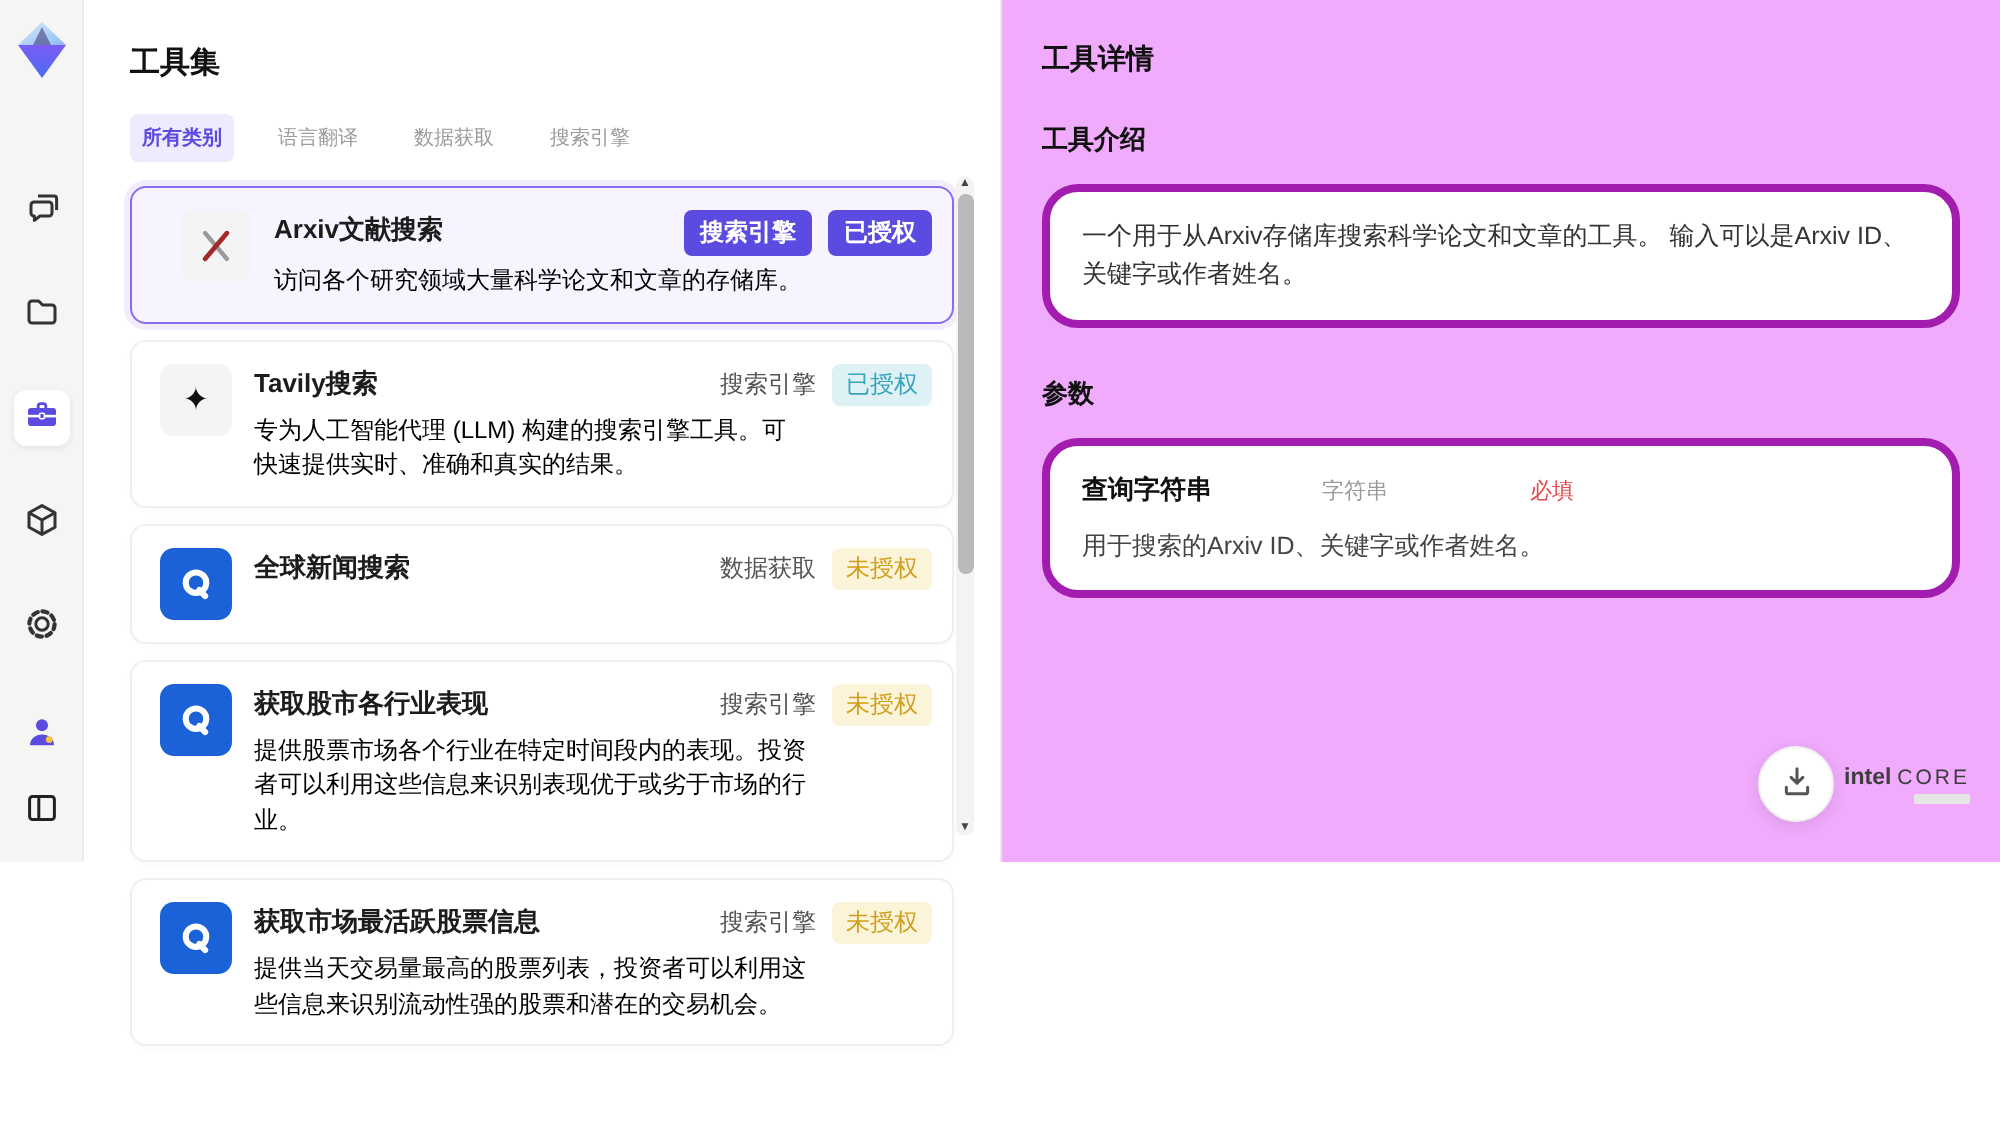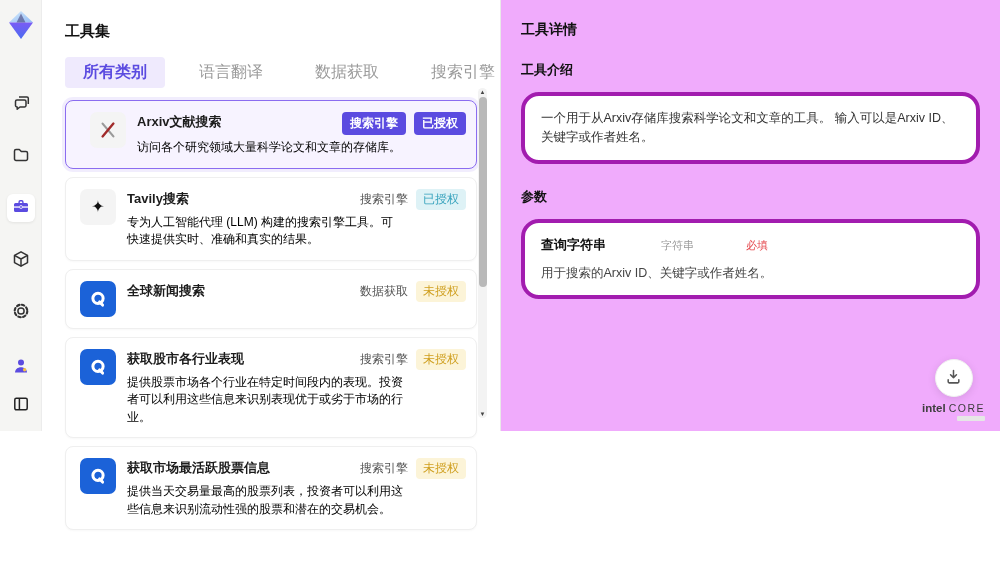--- a/index.html
+++ b/index.html
@@ -14,21 +14,21 @@
   .rail-nav { display:flex; flex-direction:column; gap:24px; align-items:center; margin-top:12px; }
   .rail-item { width:28px; height:28px; display:flex; align-items:center; justify-content:center;
                border-radius:6px; cursor:pointer; background:transparent; border:none; }
   .rail-item.active { background:#fff; box-shadow:0 1px 3px rgba(0,0,0,.08); }
   .rail-bottom { margin-top:auto; display:flex; flex-direction:column; gap:10px; align-items:center; }
 
   
   .list-panel { width:458px; background:#fff; position:relative; padding:16px 23px 0 23px; flex-shrink:0; }
   .page-title { font-size:15px; font-weight:bold; color:#111; margin:6px 0 16px; }
   .tabs { display:flex; gap:16px; align-items:center; margin-bottom:12px; }
-  .tab { font-size:16px; color:#9b9b9b; background:none; border:none; padding:5px 18px; cursor:pointer;
+  .tab { font-size:10px; color:#9b9b9b; background:none; border:none; padding:5px 6px; cursor:pointer;
          font-family:inherit; border-radius:4px; white-space:nowrap; }
   .tab.active { background:#efeafd; color:var(--accent,#5b4be0); font-weight:bold; }
 
   .tool-list { }
   .tool-card { display:flex; align-items:flex-start; background:#fff; border:1px solid #efefef;
                border-radius:8px; padding:11px 10px 11px 14px; margin-bottom:8px;
                box-shadow:0 1px 2px rgba(0,0,0,.03); cursor:pointer; }
   .tool-card.selected { background:var(--selected-bg,#f7f3ff); border:1.5px solid var(--selected-border,#8b6cf0);
                box-shadow:0 0 0 3px rgba(139,108,240,.12);padding-left:24px; }
   .tool-icon { width:36px; height:36px; border-radius:7px; background:#f4f4f4; flex-shrink:0;
@@ -60,24 +60,24 @@
 
   
   .details-panel { flex:1; background:#f0abfc; border-left:1px solid #e9e9e9; padding:17px 20px; position:relative; }
   .details-title { font-size:14px; font-weight:bold; color:#111; margin:4px 0 22px; }
   .section-title { font-size:13px; font-weight:bold; color:#111; margin:0 0 13px; }
   .box { background:#fff; border:4px solid #a21caf; border-radius:18px; padding:13px 16px; margin-bottom:24px; }
   .intro-text { font-size:12.5px; color:#333; line-height:19px; }
   .param-head { display:flex; align-items:baseline;gap:48px; }
   .param-name { font-size:13px; font-weight:bold; color:#111; }
   .param-type { font-size:11px; color:#999; margin-left:7px; }
-  .param-required { font-size:11px; color:var(--required-text,#e5484d); margin-left:4px; }
+  .param-required { font-size:11px; color:var(--required-text,#e5484d); margin-left:23px; }
   .param-desc { font-size:12.5px; color:#444; margin-top:10px; line-height:18px; }
 
-  .float-corner { position:absolute; right:15px; bottom:10px; display:flex; flex-direction:column;
+  .float-corner { position:absolute; right:15px; bottom:20px; display:flex; flex-direction:row;
                   align-items:center; gap:5px; }
   .dl-btn { width:38px; height:38px; border-radius:50%; background:#fff; border:1px solid #f0f0f0;
             box-shadow:0 2px 8px rgba(0,0,0,.1); display:flex; align-items:center; justify-content:center;
             cursor:pointer; }
   .brand { text-align:right; }
   .brand-line { font-size:11.5px; color:#3d3d3d; white-space:nowrap; }
   .brand-line .intel { font-weight:bold; letter-spacing:0; }
   .brand-line .core { font-size:10.5px; letter-spacing:1.5px; margin-left:3px; }
   .brand-sub { height:5px; width:28px; background:#e6e6e6; border-radius:1px; margin:2px 0 0 auto; }
 </style>

